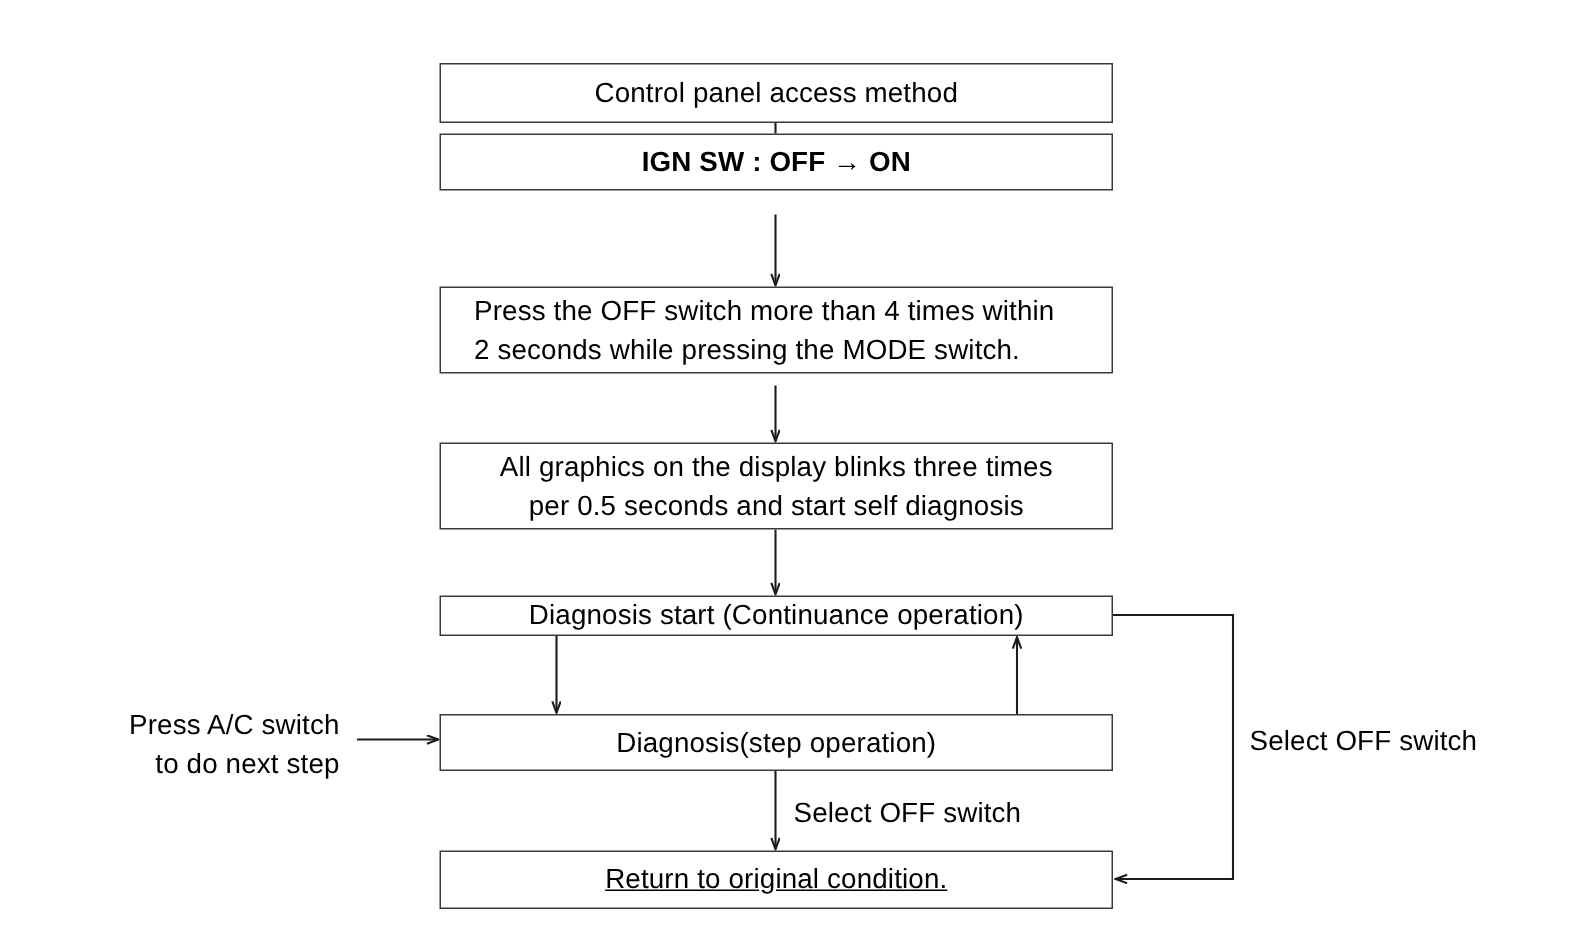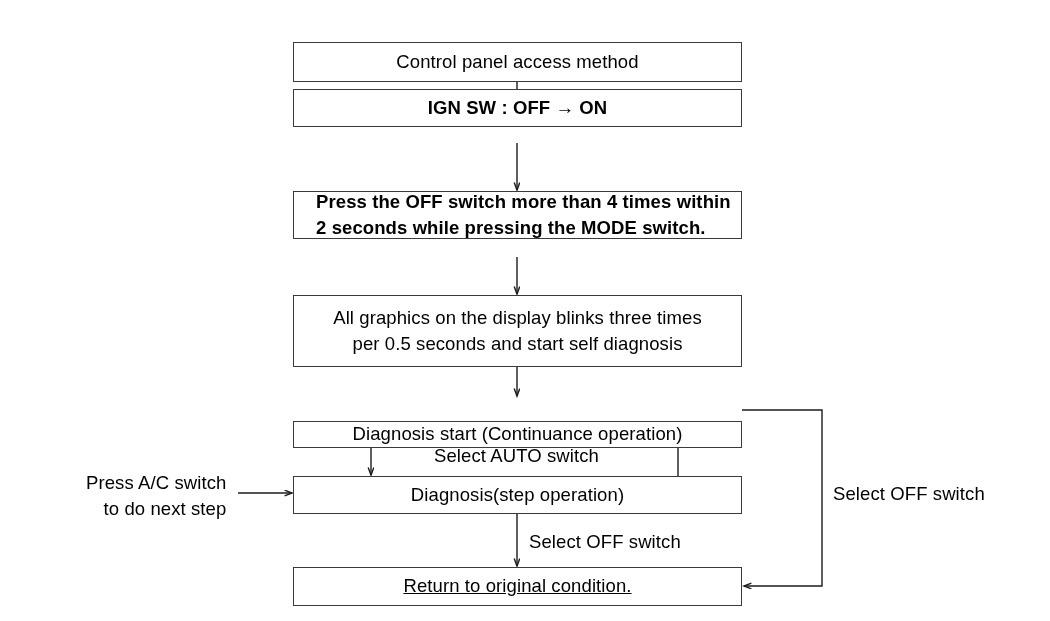--- a/index.html
+++ b/index.html
@@ -100,43 +100,42 @@
   </svg>
 
   <div class="node" style="left:293px; top:18px; width:449px; height:40px;margin-top:24px;">
     <span class="node-text">Control panel access method</span>
   </div>
 
   <div class="node" style="left:293px; top:89px; width:449px; height:38px;font-weight:bold;">
     <span class="node-text">IGN SW : OFF → ON</span>
   </div>
 
-  <div class="node left-align" style="left:293px; top:191px; width:449px; height:48px;font-weight:bold;">
+  <div class="node left-align" style="left:293px; top:191px; width:449px; height:58px;">
     <span class="node-text">Press the OFF switch more than 4 times within
 2 seconds while pressing the MODE switch.</span>
   </div>
 
-  <div class="node" style="left:293px; top:295px; width:449px; height:72px;">
+  <div class="node" style="left:293px; top:295px; width:449px; height:58px;">
     <span class="node-text">All graphics on the display blinks three times
 per 0.5 seconds and start self diagnosis</span>
   </div>
 
-  <div class="node" style="left:293px; top:397px; width:449px; height:27px;margin-top:24px;">
+  <div class="node" style="left:293px; top:397px; width:449px; height:27px;">
     <span class="node-text">Diagnosis start (Continuance operation)</span>
   </div>
 
   <div class="node" style="left:293px; top:476px; width:449px; height:38px;text-align:right;">
     <span class="node-text">Diagnosis(step operation)</span>
   </div>
 
   <div class="node" style="left:293px; top:567px; width:449px; height:39px;text-decoration:underline;">
     <span class="node-text">Return to original condition.</span>
   </div>
 
-  <div class="edge-label" style="left:434px; top:443px;">Select AUTO switch</div>
 
   <div class="edge-label" style="left:529px; top:529px;">Select OFF switch</div>
 
   <div class="edge-label" style="left:833px; top:481px;">Select OFF switch</div>
 
   <div class="edge-label left-text" style="left:86px; top:470px;text-align:right;">Press A/C switch
 to do next step</div>
 
 </div>
 

